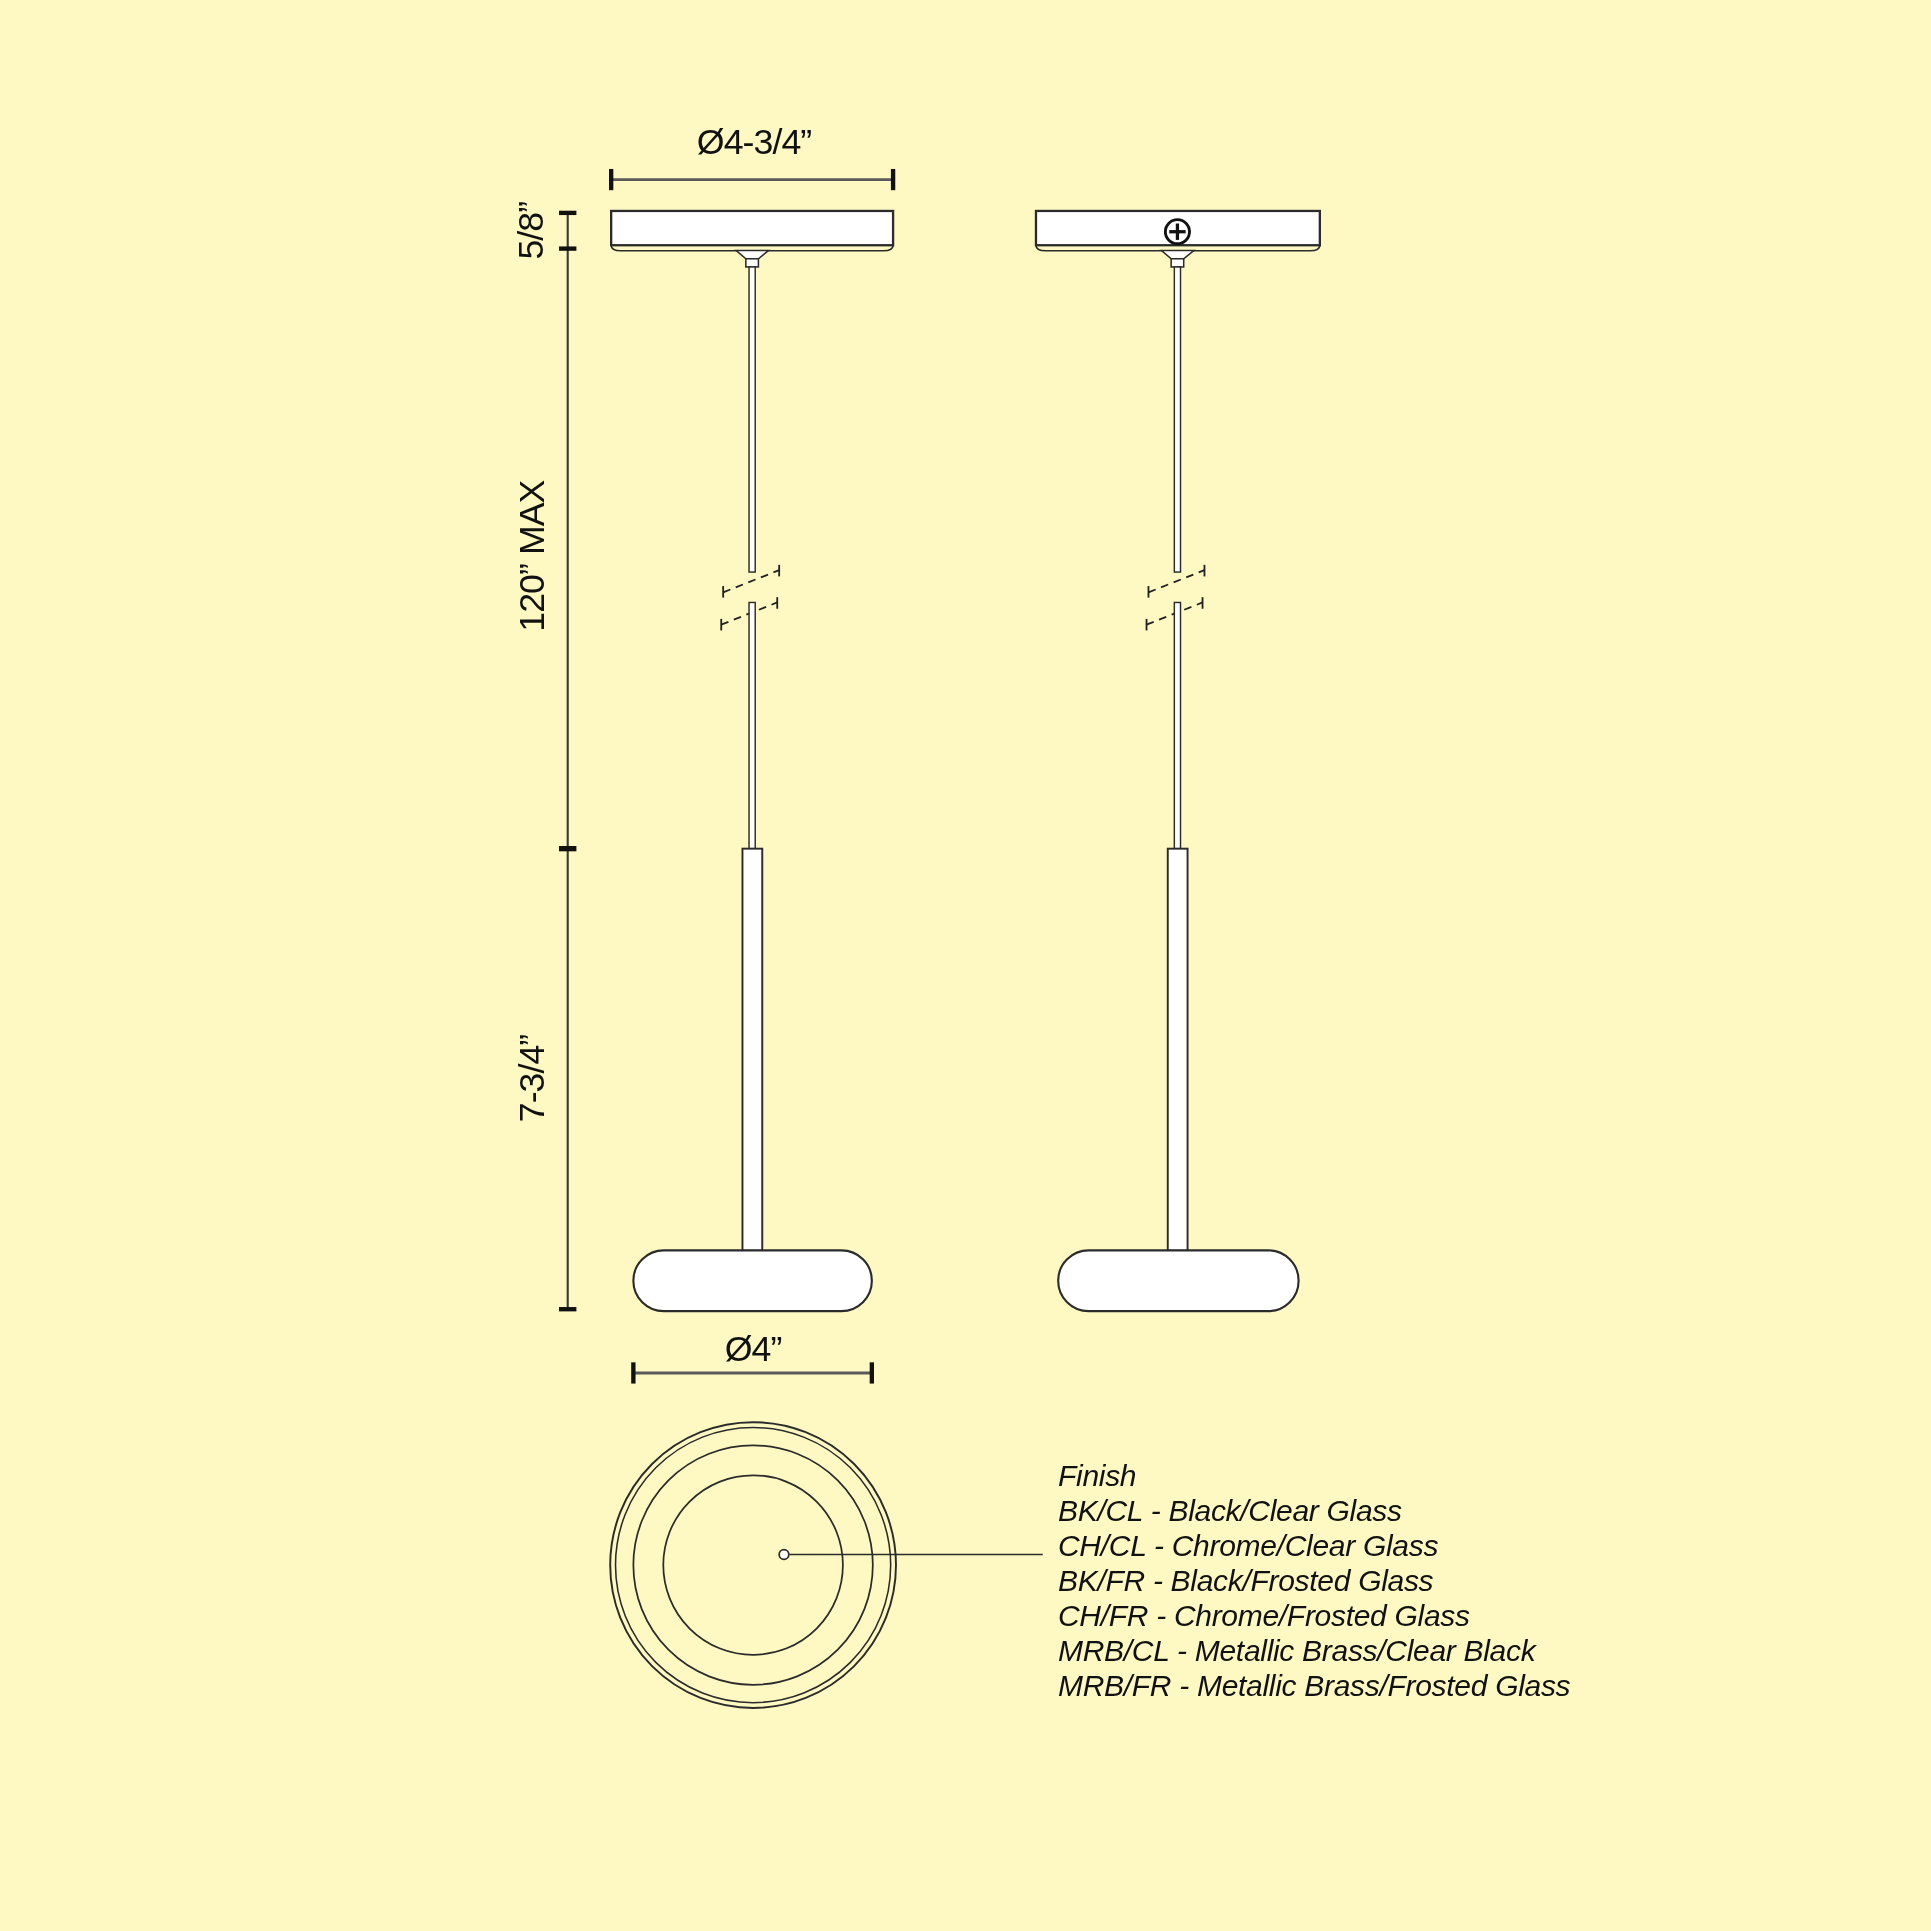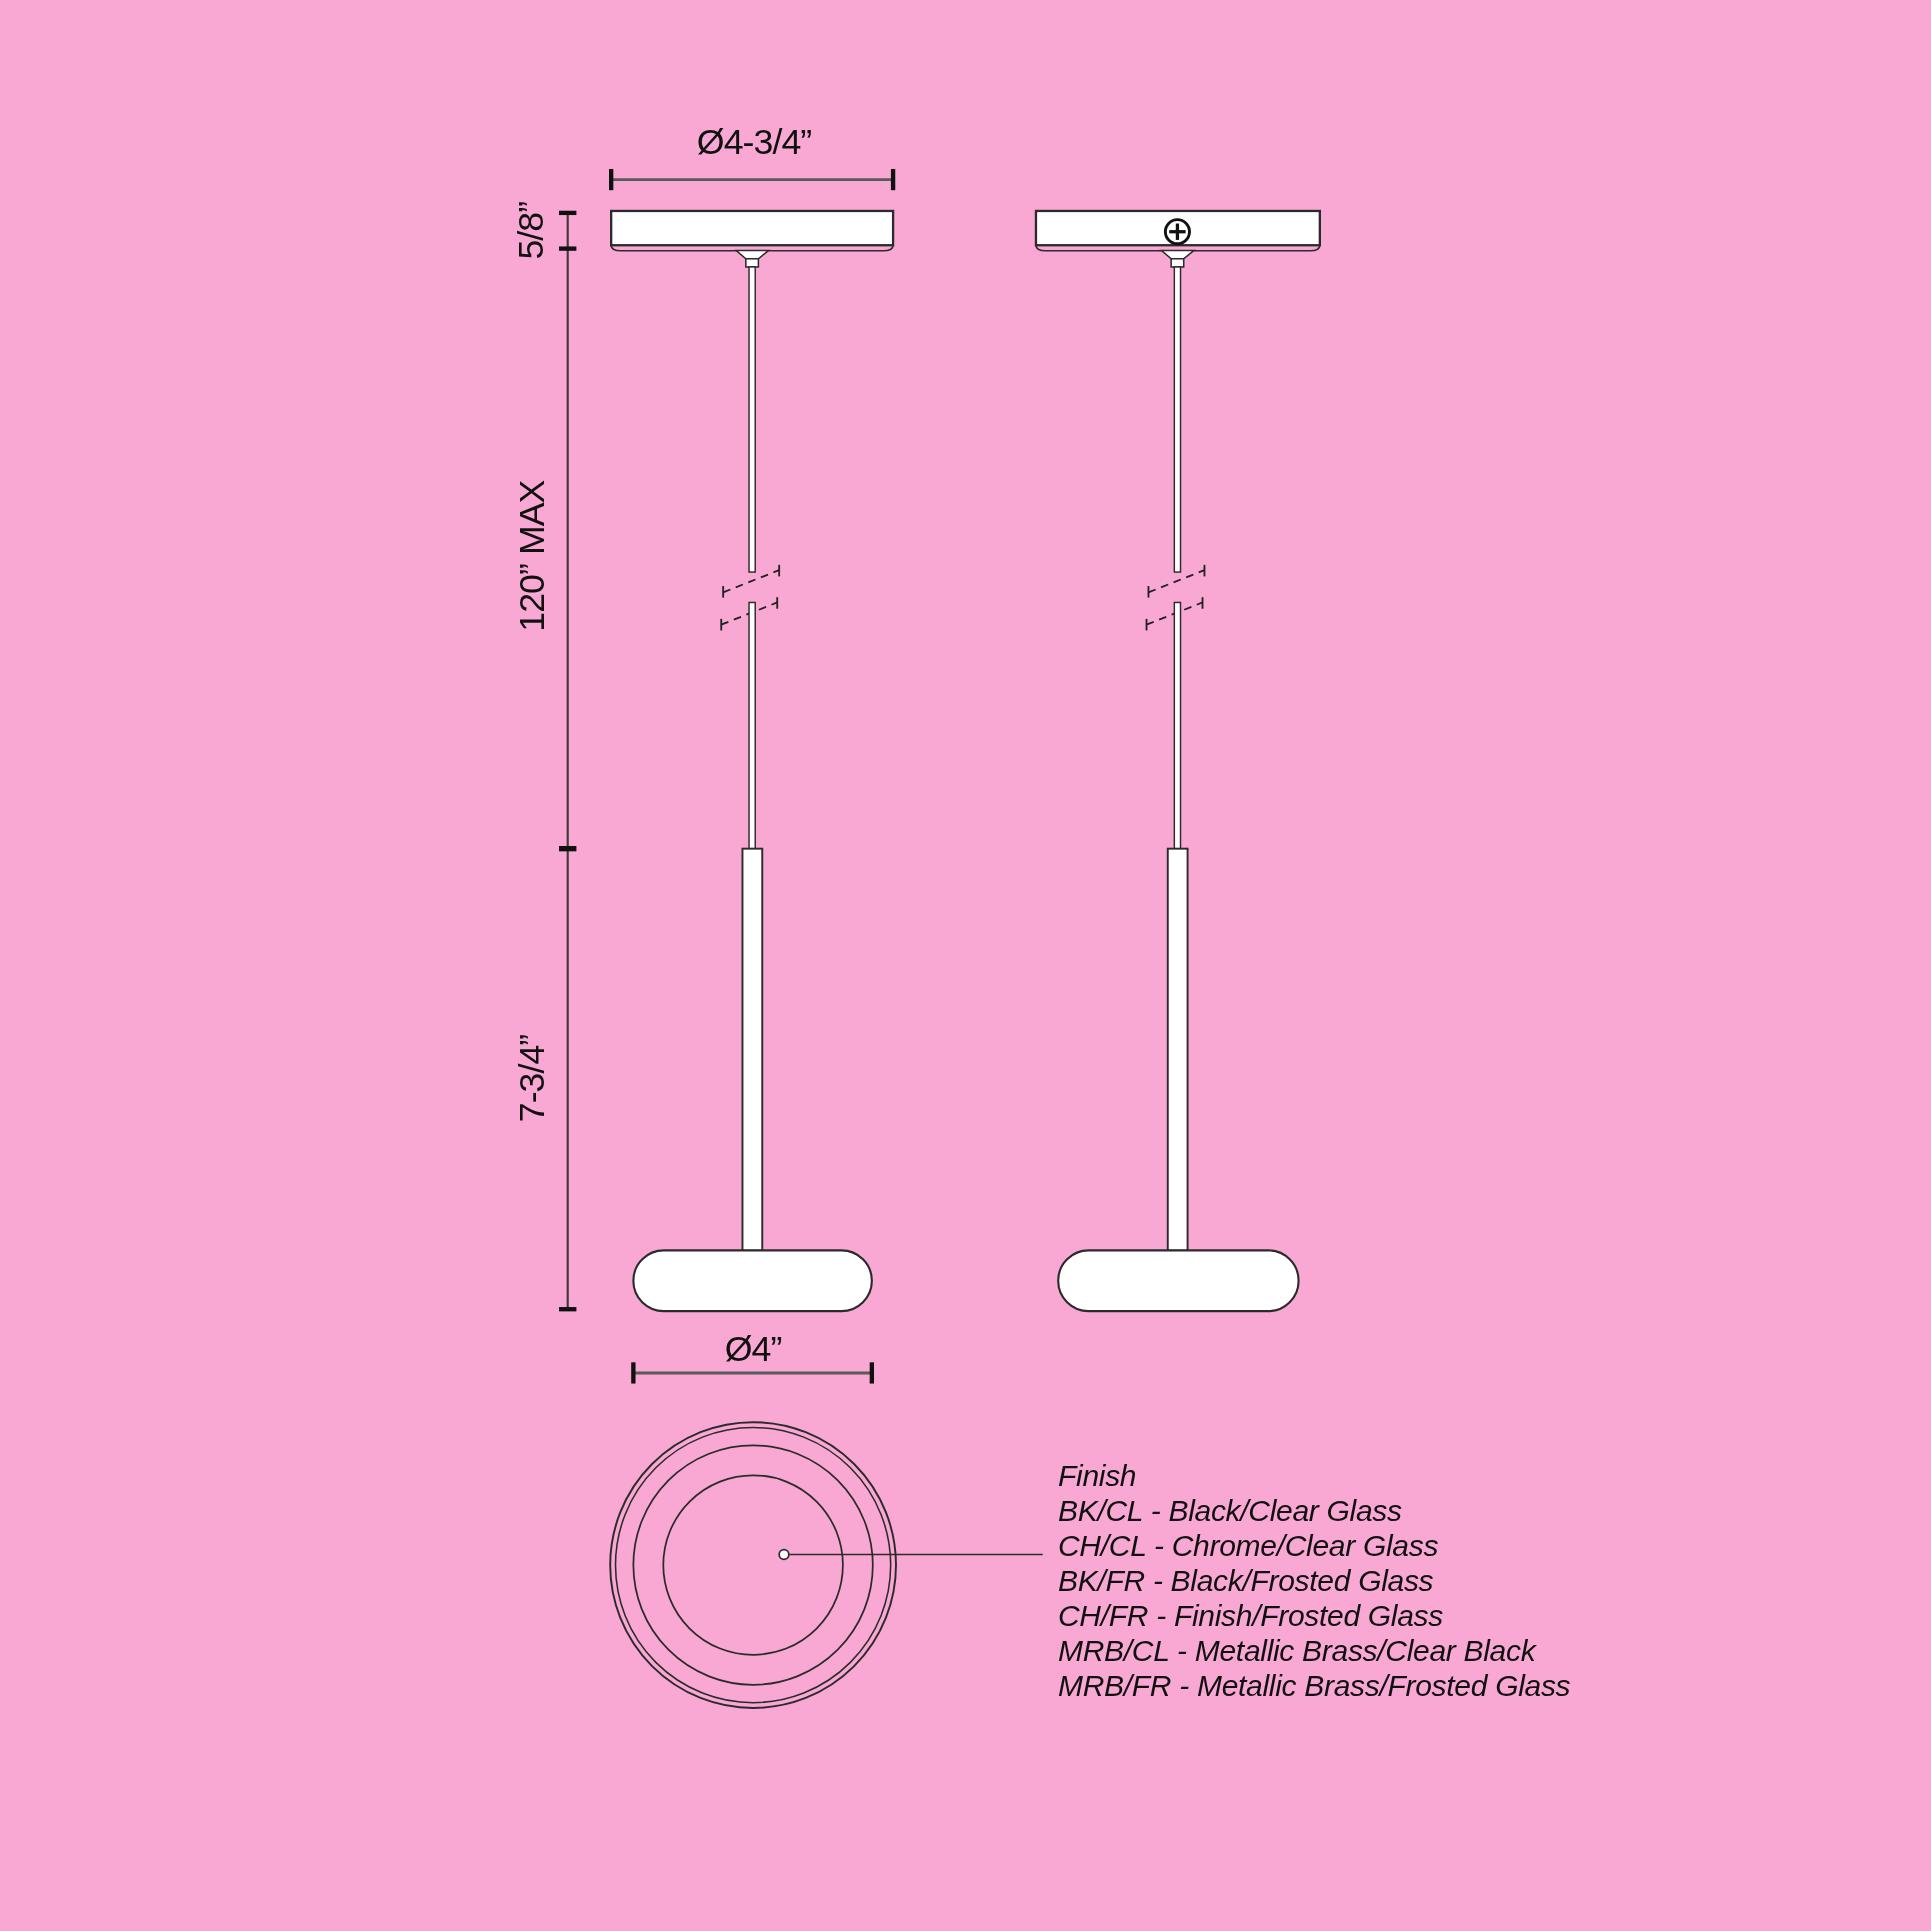--- a/index.html
+++ b/index.html
@@ -1,19 +1,19 @@
 <!DOCTYPE html>
 <html><head>
 <meta charset="utf-8">
 <style>
   html,body{margin:0;padding:0;background:#fff;}
   .canvas{
     position:relative;
     width:1931px;height:1931px;
-    background:#f9a8d4;
+    background:#fef9c3;
     font-family:"Liberation Sans", sans-serif;
     overflow:hidden;
   }
   .drawing-svg{position:absolute;left:0;top:0;}
   .dim-label{
     font-family:"Liberation Sans", sans-serif;
     font-size:37px;
     letter-spacing:-1px;
     fill:#111111;
   }
@@ -128,19 +128,19 @@
       <circle cx="812" cy="1610" r="5" fill="#fff" stroke="#2b2b2b" stroke-width="1.8"></circle>
       <path d="M817.5,1610 H1080" stroke="#2b2b2b" stroke-width="1.5" fill="none"></path>
     </g>
   </svg>
 
   <div class="legend">
     <div>Finish</div>
     <div>BK/CL - Black/Clear Glass</div>
     <div>CH/CL - Chrome/Clear Glass</div>
     <div>BK/FR - Black/Frosted Glass</div>
-    <div>CH/FR - Finish/Frosted Glass</div>
+    <div>CH/FR - Chrome/Frosted Glass</div>
     <div>MRB/CL - Metallic Brass/Clear Black</div>
     <div>MRB/FR - Metallic Brass/Frosted Glass</div>
   </div>
 
 </div>
 
 
 </body></html>

